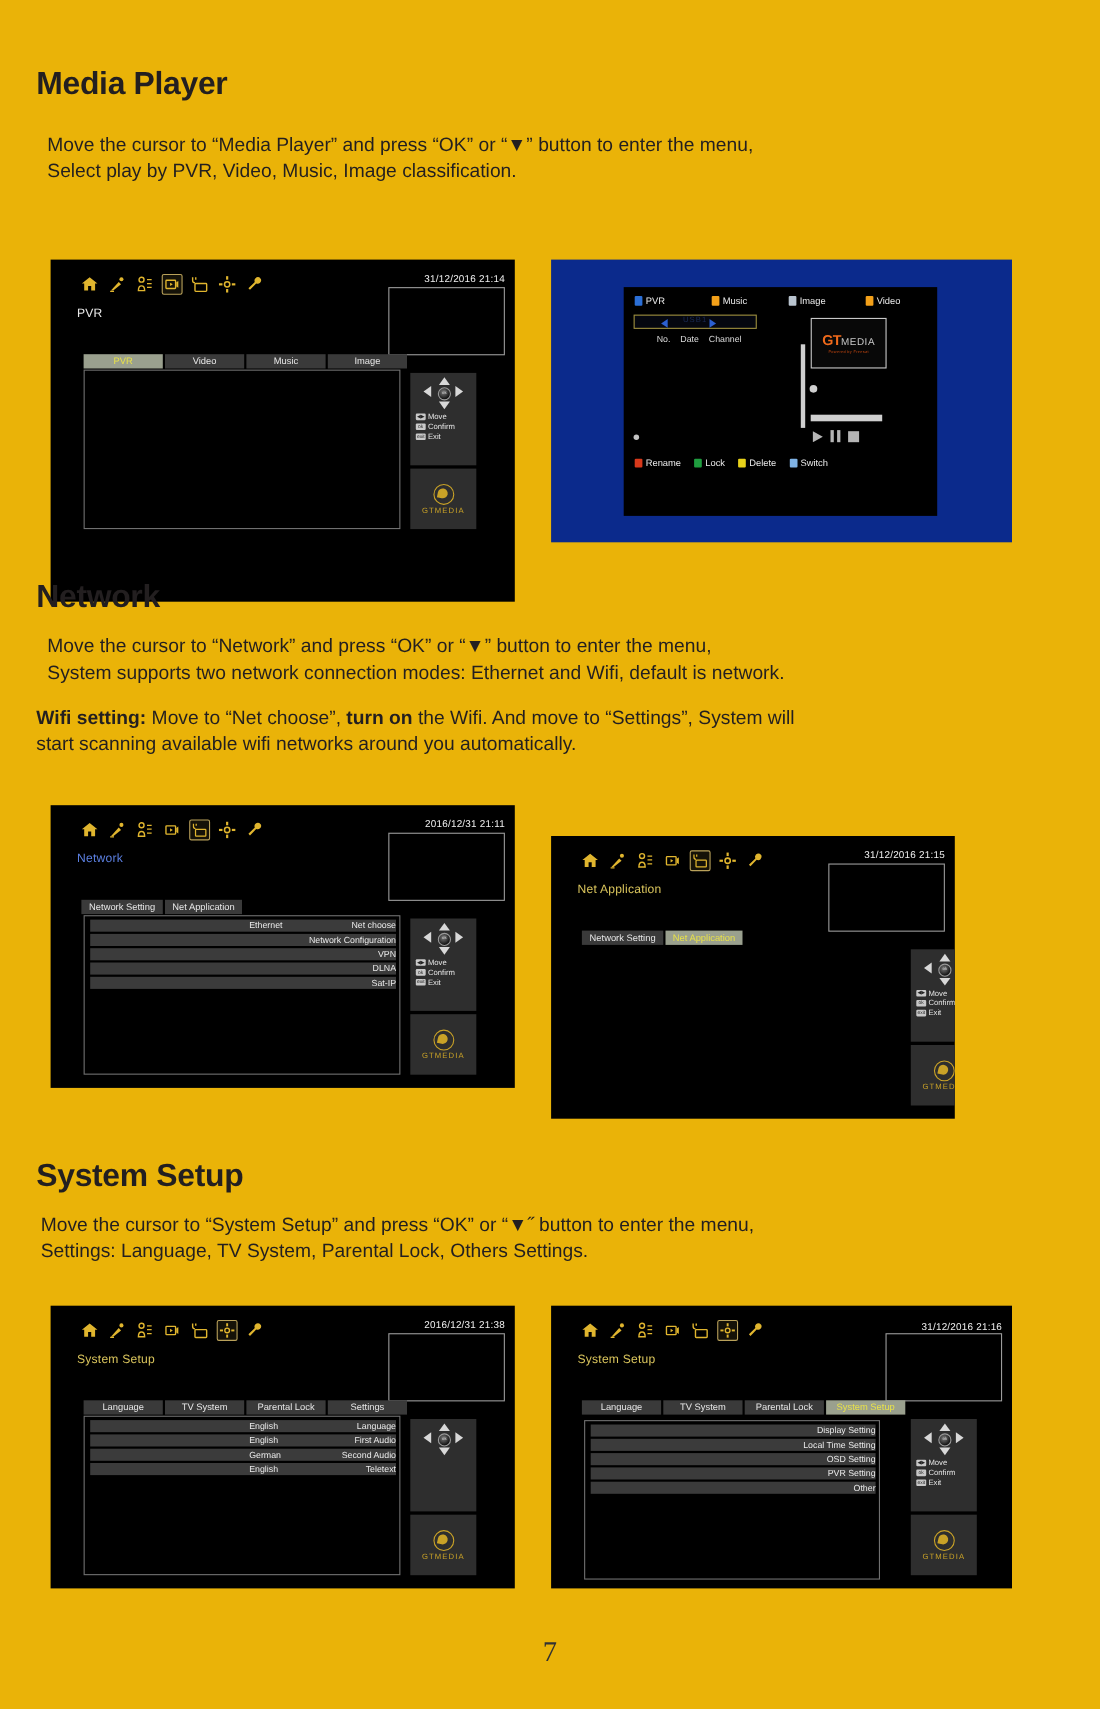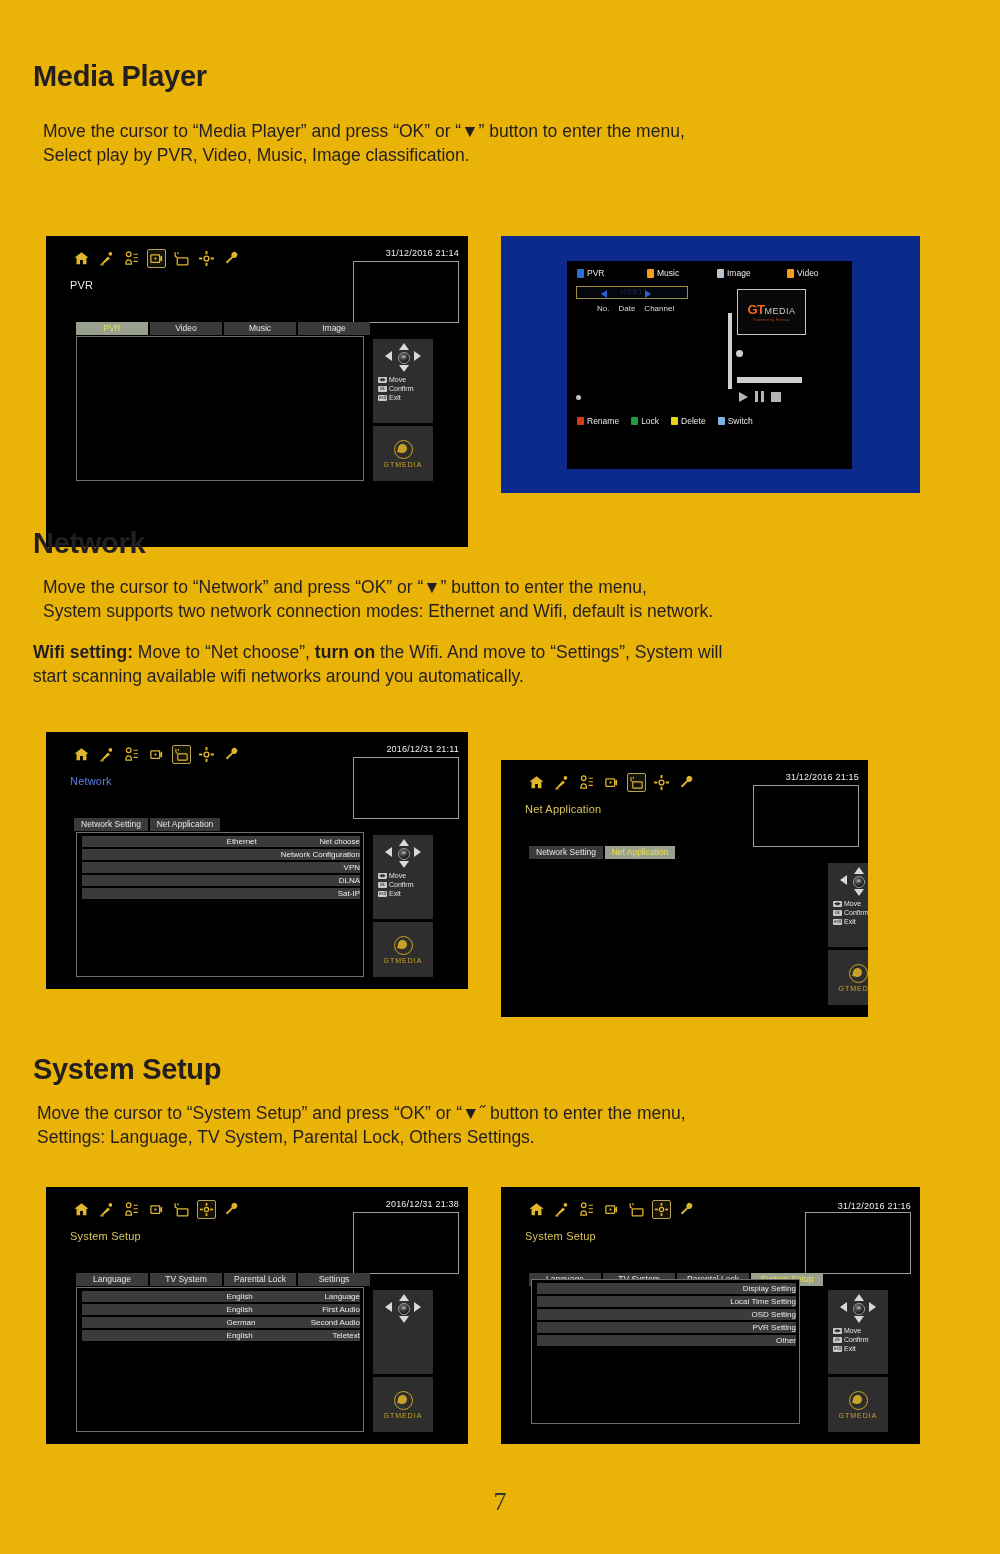--- a/index.html
+++ b/index.html
@@ -878,21 +878,21 @@
 
       <div class="screen-title yellow" style="left:24px; top:43px;">System Setup</div>
 
       <div class="tabs" style="left:28px; top:86px;">
         <div class="tab" style="width:72px;">Language</div>
         <div class="tab" style="width:72px;">TV System</div>
         <div class="tab" style="width:72px;">Parental Lock</div>
         <div class="tab active" style="width:72px;">System Setup</div>
       </div>
 
-      <div class="listpanel" style="left:30px; top:92px; width:269px; height:145px;">
+      <div class="listpanel" style="left:30px; top:104px; width:269px; height:145px;">
         <div class="row"><span>Display Setting</span></div>
         <div class="row"><span>Local Time Setting</span></div>
         <div class="row"><span>OSD Setting</span></div>
         <div class="row"><span>PVR Setting</span></div>
         <div class="row"><span>Other</span></div>
       </div>
 
       <div class="navpanel" style="left:327px; top:103px; width:60px; height:84px;">
         <div class="dpad" style="left:13px; top:5px;">
           <div class="tri up"></div>

